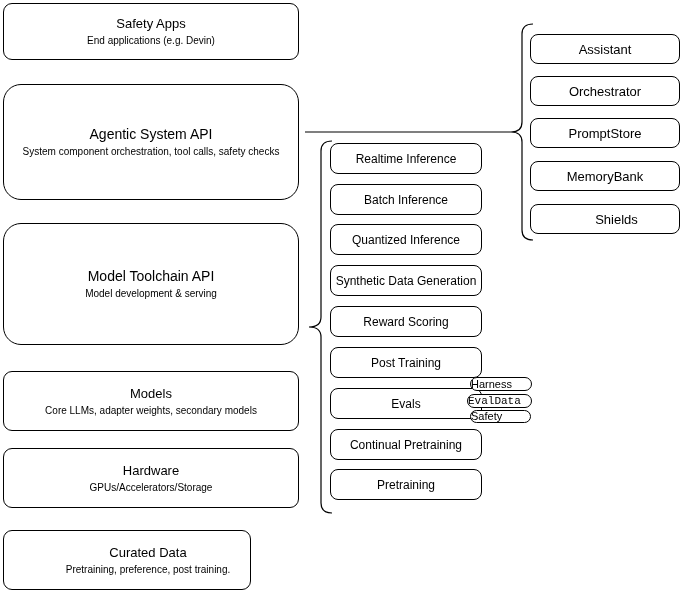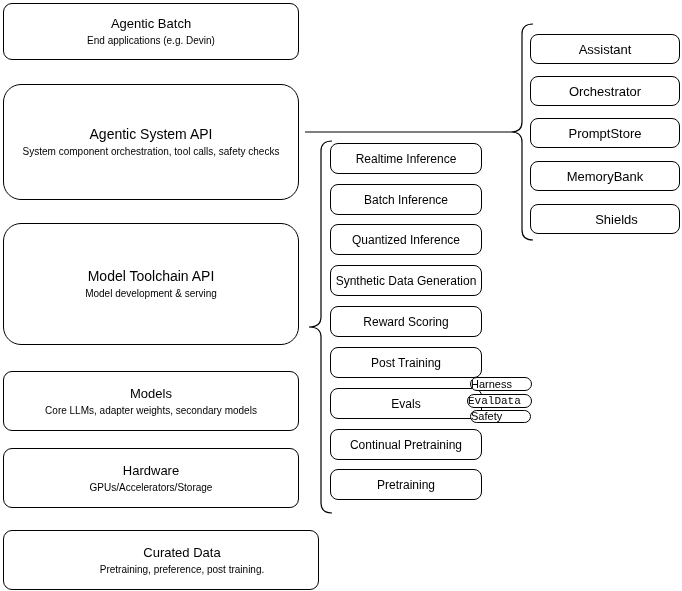--- a/index.html
+++ b/index.html
@@ -53,21 +53,21 @@
 
 <div class="canvas">
 
   <svg class="wires" width="682" height="591" viewBox="0 0 682 591">
     <path d="M305 132 H511" fill="none" stroke="#000" stroke-width="1.2"></path>
     <path d="M533 24 Q522 24 522 34 V122 Q522 132 511 132 Q522 132 522 142 V230 Q522 240 533 240" fill="none" stroke="#000" stroke-width="1.2"></path>
     <path d="M332 141 Q321 141 321 151 V317 Q321 327 309 327 Q321 327 321 337 V503 Q321 513 332 513" fill="none" stroke="#000" stroke-width="1.2"></path>
   </svg>
 
   <div class="node stack-node" style="left:3px;top:3px;width:296px;height:57px;">
-    <div class="stack-title">Agentic Batch</div>
+    <div class="stack-title">Safety Apps</div>
     <div class="stack-sub">End applications (e.g. Devin)</div>
   </div>
 
   <div class="node stack-node big" style="left:3px;top:84px;width:296px;height:116px;">
     <div class="stack-title">Agentic System API</div>
     <div class="stack-sub">System component orchestration, tool calls, safety checks</div>
   </div>
 
   <div class="node stack-node big" style="left:3px;top:223px;width:296px;height:122px;">
     <div class="stack-title">Model Toolchain API</div>
@@ -77,21 +77,21 @@
   <div class="node stack-node" style="left:3px;top:371px;width:296px;height:60px;">
     <div class="stack-title">Models</div>
     <div class="stack-sub">Core LLMs, adapter weights, secondary models</div>
   </div>
 
   <div class="node stack-node" style="left:3px;top:448px;width:296px;height:60px;">
     <div class="stack-title">Hardware</div>
     <div class="stack-sub">GPUs/Accelerators/Storage</div>
   </div>
 
-  <div class="node stack-node" style="left:3px;top:530px;width:316px;height:60px;padding-left:42px;">
+  <div class="node stack-node" style="left:3px;top:530px;width:248px;height:60px;padding-left:42px;">
     <div class="stack-title">Curated Data</div>
     <div class="stack-sub">Pretraining, preference, post training.</div>
   </div>
 
   <div class="node mid-node" style="top:143px;">
     <span>Realtime Inference</span>
   </div>
   <div class="node mid-node" style="top:184px;">
     <span>Batch Inference</span>
   </div>

